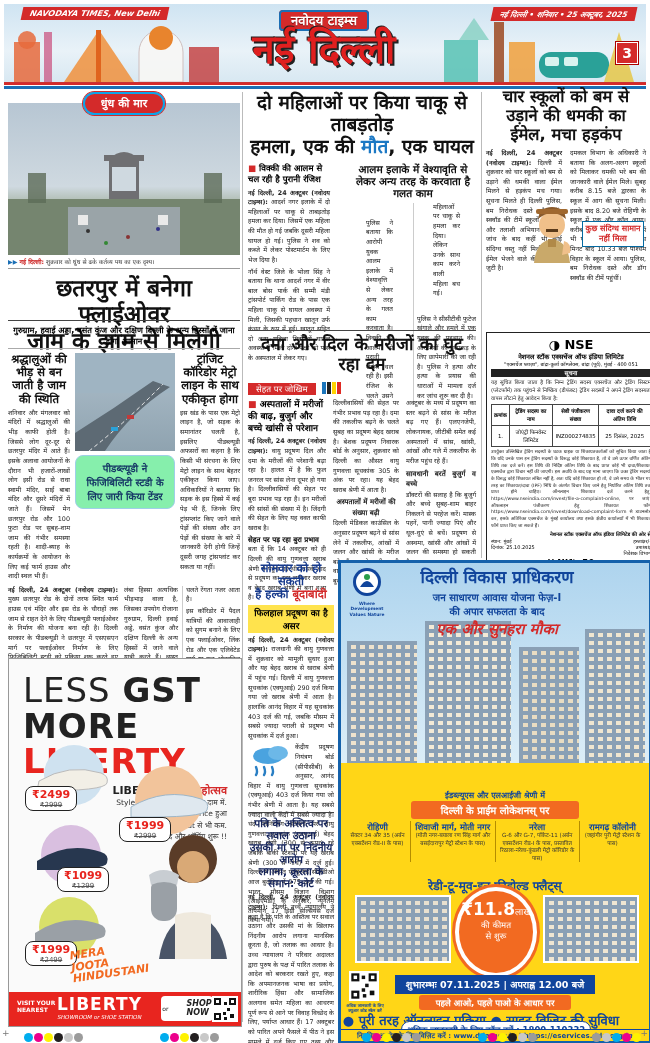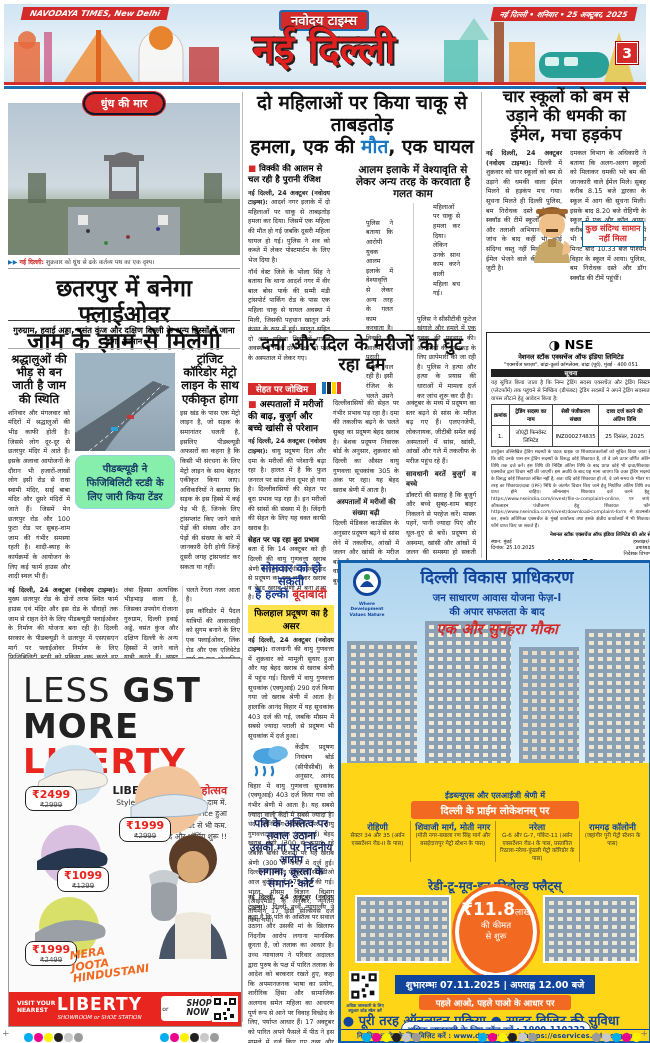--- a/index.html
+++ b/index.html
@@ -16,28 +16,28 @@
   #masthead-rule-blue{left:4px;top:86px;width:642px;height:3px;background:#1b6fb5;}
   
   .vrule{width:1px;background:#bbb;}
   .hrule{height:1px;background:#444;}
   .headline{color:#111;font-weight:bold;text-align:center;line-height:1.15;}
   .body-txt{font-size:6.4px;line-height:1.5;color:#222;}
   .dateline{font-weight:bold;}
   .subhead-red-bullet::before{content:"■ ";color:#d42a2a;}
   .cols2{column-count:2;column-gap:8px;column-rule:1px solid #ccc;}
   
-  .badge-pill{background:#d42a2a;color:#fff;font-weight:bold;font-size:11px;padding:3px 16px;border-radius:12px;border:2px solid #0f172a;box-shadow:0 0 0 1px #d42a2a;}
+  .badge-pill{background:#d42a2a;color:#fff;font-weight:bold;font-size:11px;padding:3px 16px;border-radius:12px;border:2px solid #0ea5e9;box-shadow:0 0 0 1px #d42a2a;}
   
   .photo{overflow:hidden;}
   .caption{font-size:6.2px;color:#333;}
   .cap-red{color:#c22;font-weight:bold;}
   .cap-arrows{color:#1b6fb5;font-weight:bold;}
   
-  .label-red{background:#d42a2a;color:#fff;font-weight:bold;font-size:8.5px;padding:1px 8px;}
+  .label-red{background:#d42a2a;color:#fff;font-weight:normal;font-size:8.5px;padding:1px 8px;}
   .stripe{display:inline-block;width:4px;height:12px;margin-left:1px;vertical-align:middle;}
   
   #nse-box{border:1.5px solid #222;background:#fff;}
   .nse-small{font-size:5.4px;line-height:1.45;color:#222;}
   .nse-table{width:100%;border-collapse:collapse;font-size:5.4px;}
   .nse-table th,.nse-table td{border:1px solid #444;padding:2px;text-align:center;}
   
   #liberty-ad{border:1px solid #999;background:#fafafa;overflow:hidden;}
   .lib-big{font-size:34px;font-weight:bold;letter-spacing:1px;color:#222;line-height:1.05;}
   .lib-red{color:#e8251f;}

